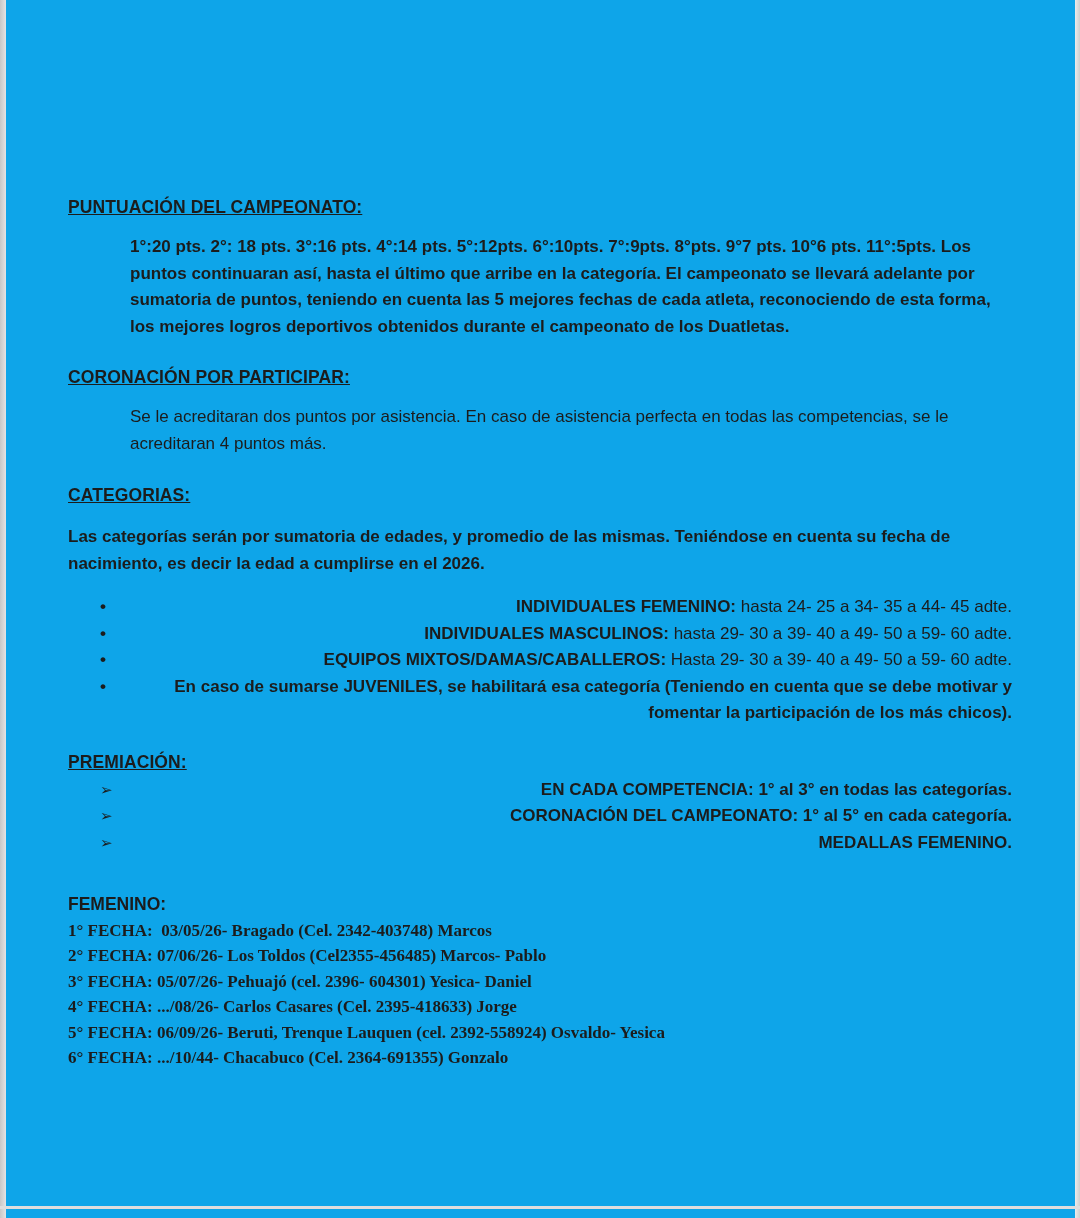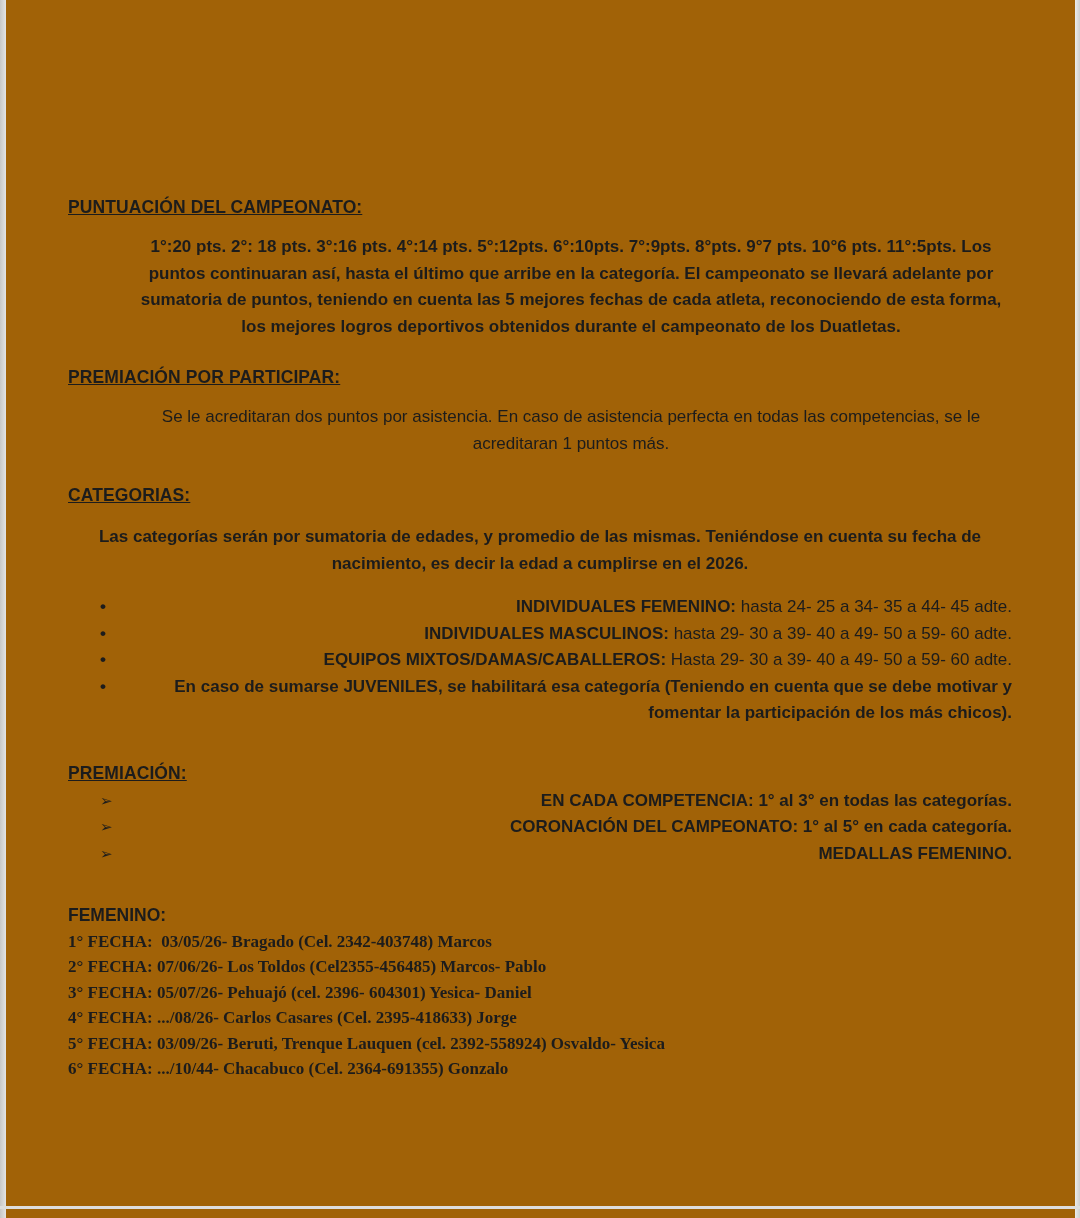--- a/index.html
+++ b/index.html
@@ -1,21 +1,21 @@
 <!DOCTYPE html>
 <html><head>
 <meta charset="utf-8">
 <style>
   * { margin: 0; padding: 0; box-sizing: border-box; }
   html, body { background: #ffffff; }
   .page {
     position: relative;
     width: 1080px;
     height: 1218px;
-    background: #a16207;
+    background: #0ea5e9;
     overflow: hidden;
     font-family: "Liberation Sans", "DejaVu Sans", sans-serif;
     color: #1c1c1c;
   }
   .edge-left {
     position: absolute; left: 0; top: 0; width: 6px; height: 100%;
     background: linear-gradient(to right, #c7c7c7, #e4e4e4);
   }
   .edge-right {
     position: absolute; right: 0; top: 0; width: 5px; height: 100%;
@@ -25,30 +25,30 @@
     position: absolute; left: 0; top: 1206px; width: 100%; height: 3px;
     background: #dedede;
   }
   .content {
     position: absolute; left: 68px; top: 197px; width: 944px;
   }
   .hd {
     font-size: 17.5px; font-weight: 700; line-height: 20px;
     text-decoration: underline; letter-spacing: 0.1px;
   }
-  .para { font-size: 17px; line-height: 26.5px; text-align: center; }
+  .para { font-size: 17px; line-height: 26.5px; }
   .bold { font-weight: 700; }
   .ind { margin-left: 62px; }
 
   .mt-para   { margin-top: 17px; }
   .mt-h2     { margin-top: 27px; }
   .mt-h3     { margin-top: 28px; }
   .mt-intro  { margin-top: 19px; }
   .mt-blist  { margin-top: 17px; }
-  .mt-h4     { margin-top: 36px; }
+  .mt-h4     { margin-top: 25px; }
   .mt-alist  { margin-top: 5px; }
   .mt-ciud   { margin-top: 36px; }
 
   ul { list-style: none; }
   .blist, .alist { margin-left: 32px; }
   .blist li, .alist li {
     display: flex; align-items: flex-start;
     font-size: 17px; line-height: 26.5px;
   }
   .blist .marker { width: 30px; flex: 0 0 30px; font-weight: 700; }
@@ -66,22 +66,22 @@
 <div class="page">
   <div class="edge-left"></div>
   <div class="edge-right"></div>
   <div class="edge-bottom"></div>
 
   <div class="content">
 
     <div class="hd">PUNTUACIÓN DEL CAMPEONATO:</div>
     <p class="para bold ind mt-para">1°:20 pts. 2°: 18 pts. 3°:16 pts. 4°:14 pts. 5°:12pts. 6°:10pts. 7°:9pts. 8°pts. 9°7 pts. 10°6 pts. 11°:5pts. Los puntos continuaran así, hasta el último que arribe en la categoría. El campeonato se llevará adelante por sumatoria de puntos, teniendo en cuenta las 5 mejores fechas de cada atleta, reconociendo de esta forma, los mejores logros deportivos obtenidos durante el campeonato de los Duatletas.</p>
 
-    <div class="hd mt-h2">PREMIACIÓN POR PARTICIPAR:</div>
-    <p class="para ind mt-para">Se le acreditaran dos puntos por asistencia. En caso de asistencia perfecta en todas las competencias, se le acreditaran 1 puntos más.</p>
+    <div class="hd mt-h2">CORONACIÓN POR PARTICIPAR:</div>
+    <p class="para ind mt-para">Se le acreditaran dos puntos por asistencia. En caso de asistencia perfecta en todas las competencias, se le acreditaran 4 puntos más.</p>
 
     <div class="hd mt-h3">CATEGORIAS:</div>
     <p class="para bold mt-intro">Las categorías serán por sumatoria de edades, y promedio de las mismas. Teniéndose en cuenta su fecha de nacimiento, es decir la edad a cumplirse en el 2026.</p>
 
     <ul class="blist mt-blist">
       <li>
         <span class="marker">•</span>
         <span class="btext"><span class="bold">INDIVIDUALES FEMENINO:</span><span> hasta 24- 25 a 34- 35 a 44- 45 adte.</span></span>
       </li>
       <li>
@@ -113,18 +113,18 @@
         <span class="btext">MEDALLAS FEMENINO.</span>
       </li>
     </ul>
 
     <div class="ciudades-hd mt-ciud">FEMENINO:</div>
     <div class="fechas">
       <div class="fecha-line">1° FECHA:  03/05/26- Bragado (Cel. 2342-403748) Marcos</div>
       <div class="fecha-line">2° FECHA: 07/06/26- Los Toldos (Cel2355-456485) Marcos- Pablo</div>
       <div class="fecha-line">3° FECHA: 05/07/26- Pehuajó (cel. 2396- 604301) Yesica- Daniel</div>
       <div class="fecha-line">4° FECHA: .../08/26- Carlos Casares (Cel. 2395-418633) Jorge</div>
-      <div class="fecha-line">5° FECHA: 03/09/26- Beruti, Trenque Lauquen (cel. 2392-558924) Osvaldo- Yesica</div>
+      <div class="fecha-line">5° FECHA: 06/09/26- Beruti, Trenque Lauquen (cel. 2392-558924) Osvaldo- Yesica</div>
       <div class="fecha-line">6° FECHA: .../10/44- Chacabuco (Cel. 2364-691355) Gonzalo</div>
     </div>
 
   </div>
 </div>
 
 </body></html>

